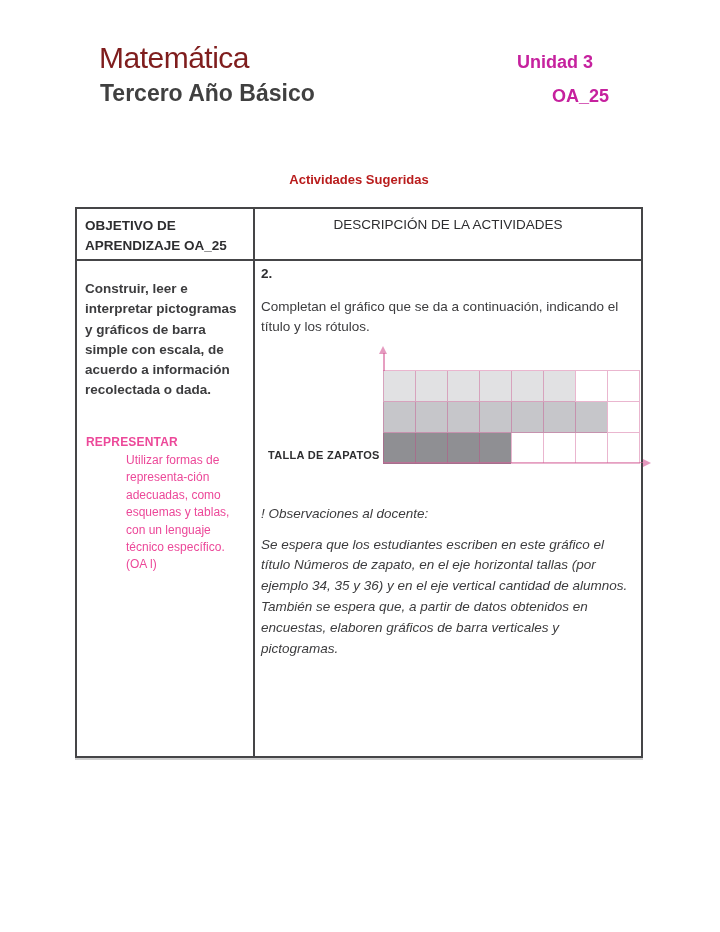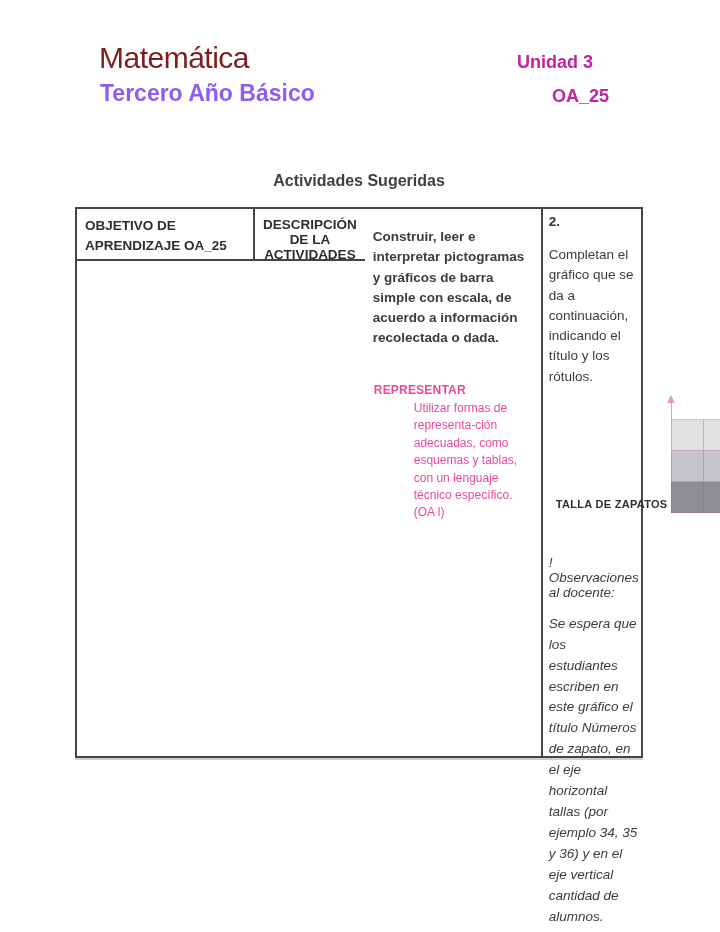--- a/index.html
+++ b/index.html
@@ -1,34 +1,34 @@
 <!DOCTYPE html>
 <html><head>
 <meta charset="utf-8">
 <style>
   * { margin:0; padding:0; box-sizing:border-box; }
   html,body { width:720px; height:932px; background:#ffffff; font-family:"Liberation Sans", sans-serif; color:#3c3c3e; }
   .page { position:relative; width:720px; height:932px; background:#fff; overflow:hidden; }
 
   
   .brand-title { position:absolute; left:99px; top:41px; font-size:30px; font-weight:normal; color:#7f1d1d; letter-spacing:-0.5px; }
-  .brand-sub   { position:absolute; left:100px; top:80px; font-size:23px; font-weight:bold; color:#8b5cf6; }
+  .brand-sub   { position:absolute; left:100px; top:80px; font-size:23px; font-weight:bold; color:#404040; }
   .unit        { position:absolute; left:517px; top:52px; font-size:18px; font-weight:bold; color:#c6219e; }
   .oa          { position:absolute; left:517px; top:86px; font-size:18px; font-weight:bold; color:#c6219e;margin-left:35px; }
 
-  .section-title { position:absolute; left:75px; top:172px; width:568px; text-align:center; font-size:16px; font-weight:bold; color:#404040; }
+  .section-title { position:absolute; left:75px; top:172px; width:568px; text-align:center; font-size:13px; font-weight:bold; color:#b91c1c; }
 
   
-  .doc-table { position:absolute; left:75px; top:207px; width:568px; height:551px; border:2px solid #454547; box-shadow:0 2px 0 rgba(60,60,60,0.25); display:flex; flex-direction:row; background:#fff; }
+  .doc-table { position:absolute; left:75px; top:207px; width:568px; height:551px; border:2px solid #454547; box-shadow:0 2px 0 rgba(60,60,60,0.25); display:flex; flex-direction:column; background:#fff; }
   .thead { display:flex; border-bottom:2px solid #454547; height:52px; }
   .tbody { display:flex; flex:1; }
   .col-obj  { width:178px; border-right:2px solid #454547; }
   .col-desc { flex:1; }
   .th-obj  { padding:7px 8px 0 8px; font-size:13.5px; font-weight:bold; line-height:1.5; color:#2e2e30; }
-  .th-desc { padding:8px 8px 0 8px; font-size:13.5px; font-weight:bold; text-align:center; color:#2e2e30; }
+  .th-desc { padding:8px 8px 0 8px; font-size:13.5px; font-weight:normal; text-align:center; color:#2e2e30; }
 
   .obj-cell { position:relative; padding:18px 8px 0 8px; }
   .obj-text { font-size:13.5px; font-weight:bold; line-height:1.5; color:#3c3c3e; }
   .skill-block { position:absolute; top:174px; left:9px; width:158px; color:#ec4899; }
   .skill-title { font-size:12px; font-weight:bold; margin-bottom:3px; letter-spacing:0.2px; }
   .skill-text  { font-size:12px; line-height:1.45;margin-left:40px; }
 
   .desc-cell { position:relative; padding:5px 12px 0 6px; }
   .item-number { font-size:13.5px; font-weight:bold; color:#2e2e30; }
   .intro { margin-top:16px; font-size:13.5px; line-height:1.5; color:#3c3c3e; }

